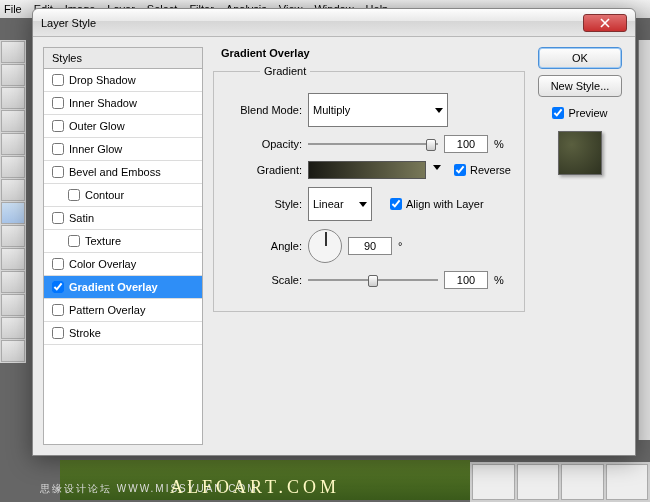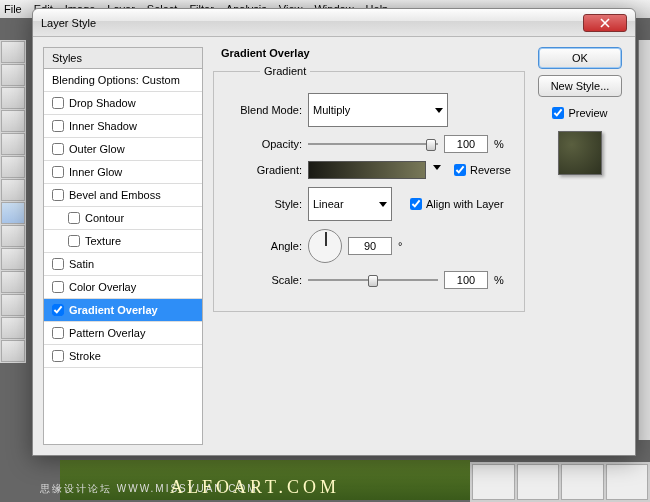--- a/index.html
+++ b/index.html
@@ -34,21 +34,21 @@
 .left-col .row.sub { padding-left: 24px; }
 .left-col .row input { width:12px; height:12px; }
 
 .mid-col { flex: 1; position: relative; }
 .section-title { font-weight: bold; margin-left: 8px; }
 fieldset { border: 1px solid #c0c0c0; margin-top: 6px; padding: 8px 10px 14px 10px; }
 legend { padding: 0 4px; margin-left: 36px; }
 .form-row { display:flex; align-items:center; margin: 8px 0; gap:6px; }
 .form-row .lbl { width: 78px; text-align: right; }
 .dropdown { height: 20px; border: 1px solid #7a7a7a; background: #fff; display:flex; align-items:center; padding: 16px 4px; justify-content: space-between; }
-.dropdown.small { width: 84px; }
+.dropdown.small { width: 64px; }
 .dropdown.med { width: 140px; }
 .arrow { width:0; height:0; border-left:4px solid transparent; border-right:4px solid transparent; border-top:5px solid #000; }
 .slider { position:relative; width: 130px; height: 18px; }
 .slider .track { position:absolute; top:8px; left:0; right:0; height:2px; background:#999; }
 .slider .thumb { position:absolute; top:4px; width:10px; height:12px; background:linear-gradient(#fff,#ccc); border:1px solid #666; border-radius:2px; }
 .numbox { width: 44px; height: 18px; border:1px solid #888; background:#fff; text-align:center; line-height:16px; }
 .chk { display:flex; align-items:center; gap:4px; }
 .chk input { width:12px; height:12px;}
 .grad-swatch { width: 118px; height: 18px; border:1px solid #555; background: repeating-conic-gradient(#ccc 0% 25%,#fff 0% 50%) 0 0/10px 10px; position:relative;}
 .grad-swatch::after { content:""; position:absolute; inset:0; background:linear-gradient(to right,#1a1a14,#787858);}
@@ -108,21 +108,20 @@
     <div class="close">
       <svg viewBox="0 0 10 10">
           <path d="M1 1 L9 9 M9 1 L1 9" stroke="#fff" stroke-width="1.6"></path>
         </svg>
     </div>
   </div>
   <div class="dlg-body">
     <div class="left-col">
       <div class="hdr">Styles</div>
       <div class="list">
-        <div class="row">Blending Options: Custom</div>
         <div id="effects-container">
             <div class="row">
               <input type="checkbox" style="">
               <span>Drop Shadow</span>
             </div>
             <div class="row">
               <input type="checkbox" style="">
               <span>Inner Shadow</span>
             </div>
             <div class="row">
@@ -134,27 +133,27 @@
               <span>Inner Glow</span>
             </div>
             <div class="row">
               <input type="checkbox" style="">
               <span>Bevel and Emboss</span>
             </div>
             <div class="row sub">
               <input type="checkbox" style="">
               <span>Contour</span>
             </div>
+            <div class="row">
+              <input type="checkbox" style="">
+              <span>Satin</span>
+            </div>
             <div class="row sub">
               <input type="checkbox" style="">
               <span>Texture</span>
-            </div>
-            <div class="row">
-              <input type="checkbox" style="">
-              <span>Satin</span>
             </div>
             <div class="row">
               <input type="checkbox" style="">
               <span>Color Overlay</span>
             </div>
             <div class="row sel">
               <input type="checkbox" checked="" style="">
               <span style="font-weight: bold;">Gradient Overlay</span>
             </div>
             <div class="row">

